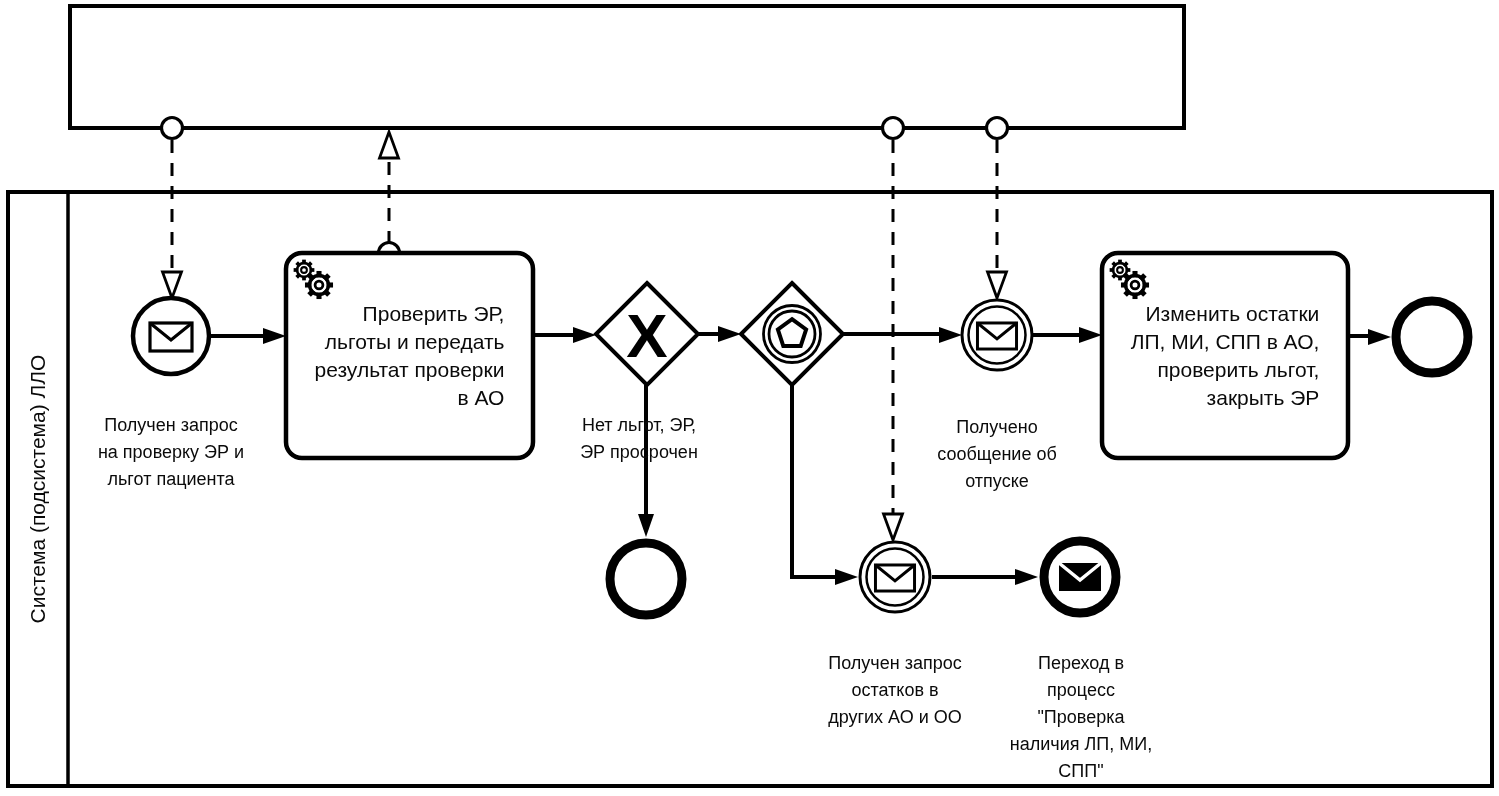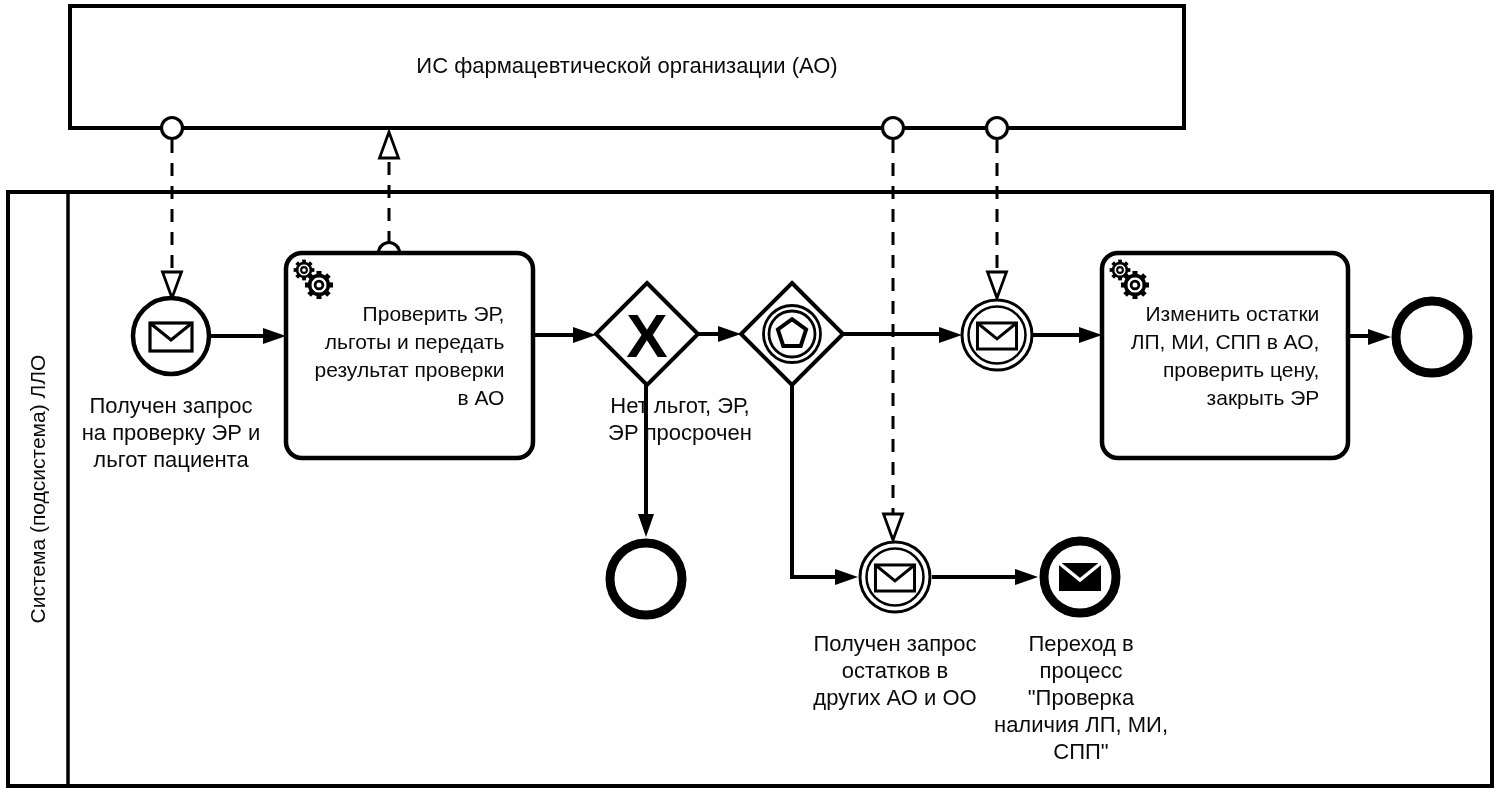--- a/index.html
+++ b/index.html
@@ -9,23 +9,24 @@
     background:#fff;
     font-family:"Liberation Sans", sans-serif;
     color:#0a0a0a;
     overflow:hidden;
   }
   .stage svg{position:absolute;left:0;top:0;}
   .lbl{
     position:absolute;
     text-align:center;
     white-space:pre-line;
-    font-size:22px;
+    font-size:18px;
     line-height:27px;
     color:#0a0a0a;
+    margin-top:20px;
   }
   .pool-title{
     position:absolute;
     left:70px;top:53px;width:1114px;
     text-align:center;
     font-size:22px;
     color:#0a0a0a;
   }
   .lane{
     position:absolute;
@@ -183,43 +184,45 @@
     </g>
 
     <g>
       <polygon points="792,283 843,334 792,385 741,334" fill="#fff" stroke="#000" stroke-width="4"></polygon>
       <circle cx="792" cy="334" r="28.5" fill="none" stroke="#000" stroke-width="2.8"></circle>
       <circle cx="792" cy="334" r="23" fill="none" stroke="#000" stroke-width="2.8"></circle>
       <polygon points="792,319.2 806.1,329.5 800.7,346 783.3,346 777.9,329.5" fill="#fff" stroke="#000" stroke-width="4"></polygon>
     </g>
   </svg>
 
-  <div class="pool-title">ИС фармацевтической организации (АО)</div>
 
   <div class="lane">
     <span>Система (подсистема) ЛЛО</span>
   </div>
 
   <div class="task-label" style="left:290px;top:258px;width:239px;height:196px;">Проверить ЭР,
 льготы и передать
 результат проверки
 в АО</div>
 
   <div class="task-label" style="left:1105px;top:258px;width:240px;height:196px;">Изменить остатки
 ЛП, МИ, СПП в АО,
-проверить цену,
+проверить льгот,
 закрыть ЭР</div>
 
   <div class="lbl" style="left:61px;top:392px;width:220px;">Получен запрос
 на проверку ЭР и
 льгот пациента</div>
 
-  <div class="lbl" style="left:585px;top:392px;width:190px;">Нет льгот, ЭР,
+  <div class="lbl" style="left:544px;top:392px;width:190px;">Нет льгот, ЭР,
 ЭР просрочен</div>
 
+  <div class="lbl" style="left:887px;top:394px;width:220px;">Получено
+сообщение об
+отпуске</div>
 
   <div class="lbl" style="left:785px;top:630px;width:220px;">Получен запрос
 остатков в
 других АО и ОО</div>
 
   <div class="lbl" style="left:981px;top:630px;width:200px;">Переход в
 процесс
 "Проверка
 наличия ЛП, МИ,
 СПП"</div>

